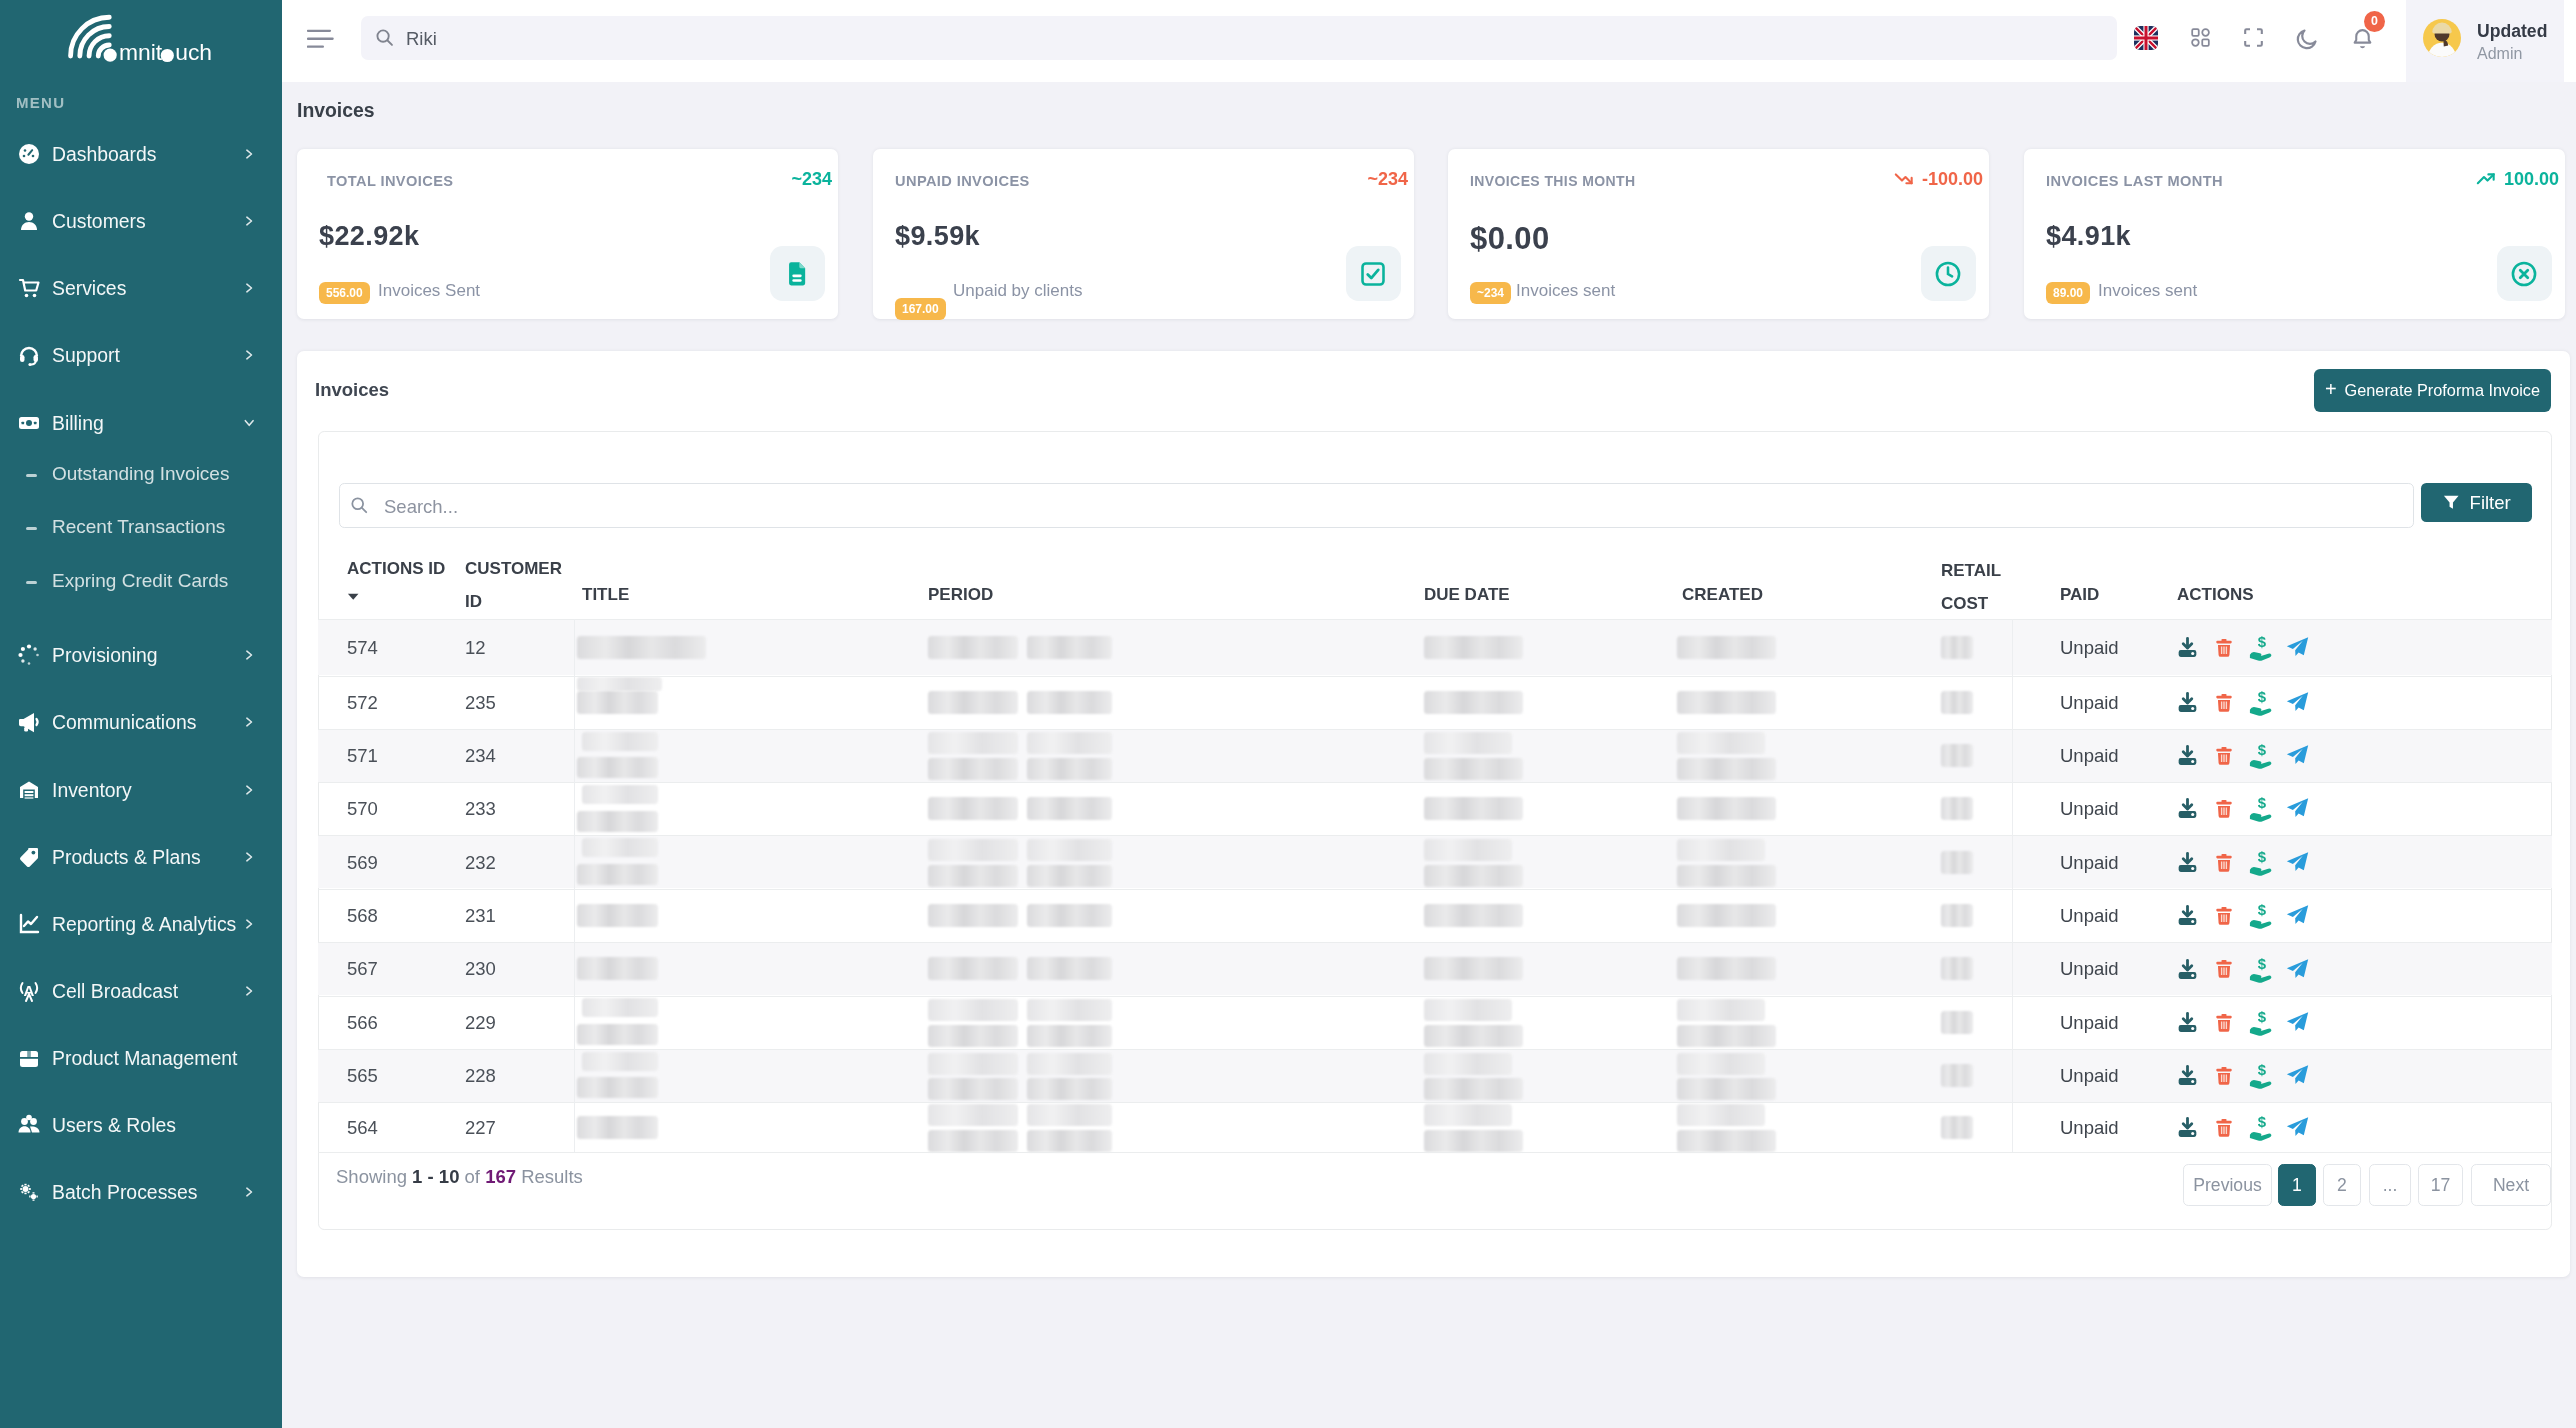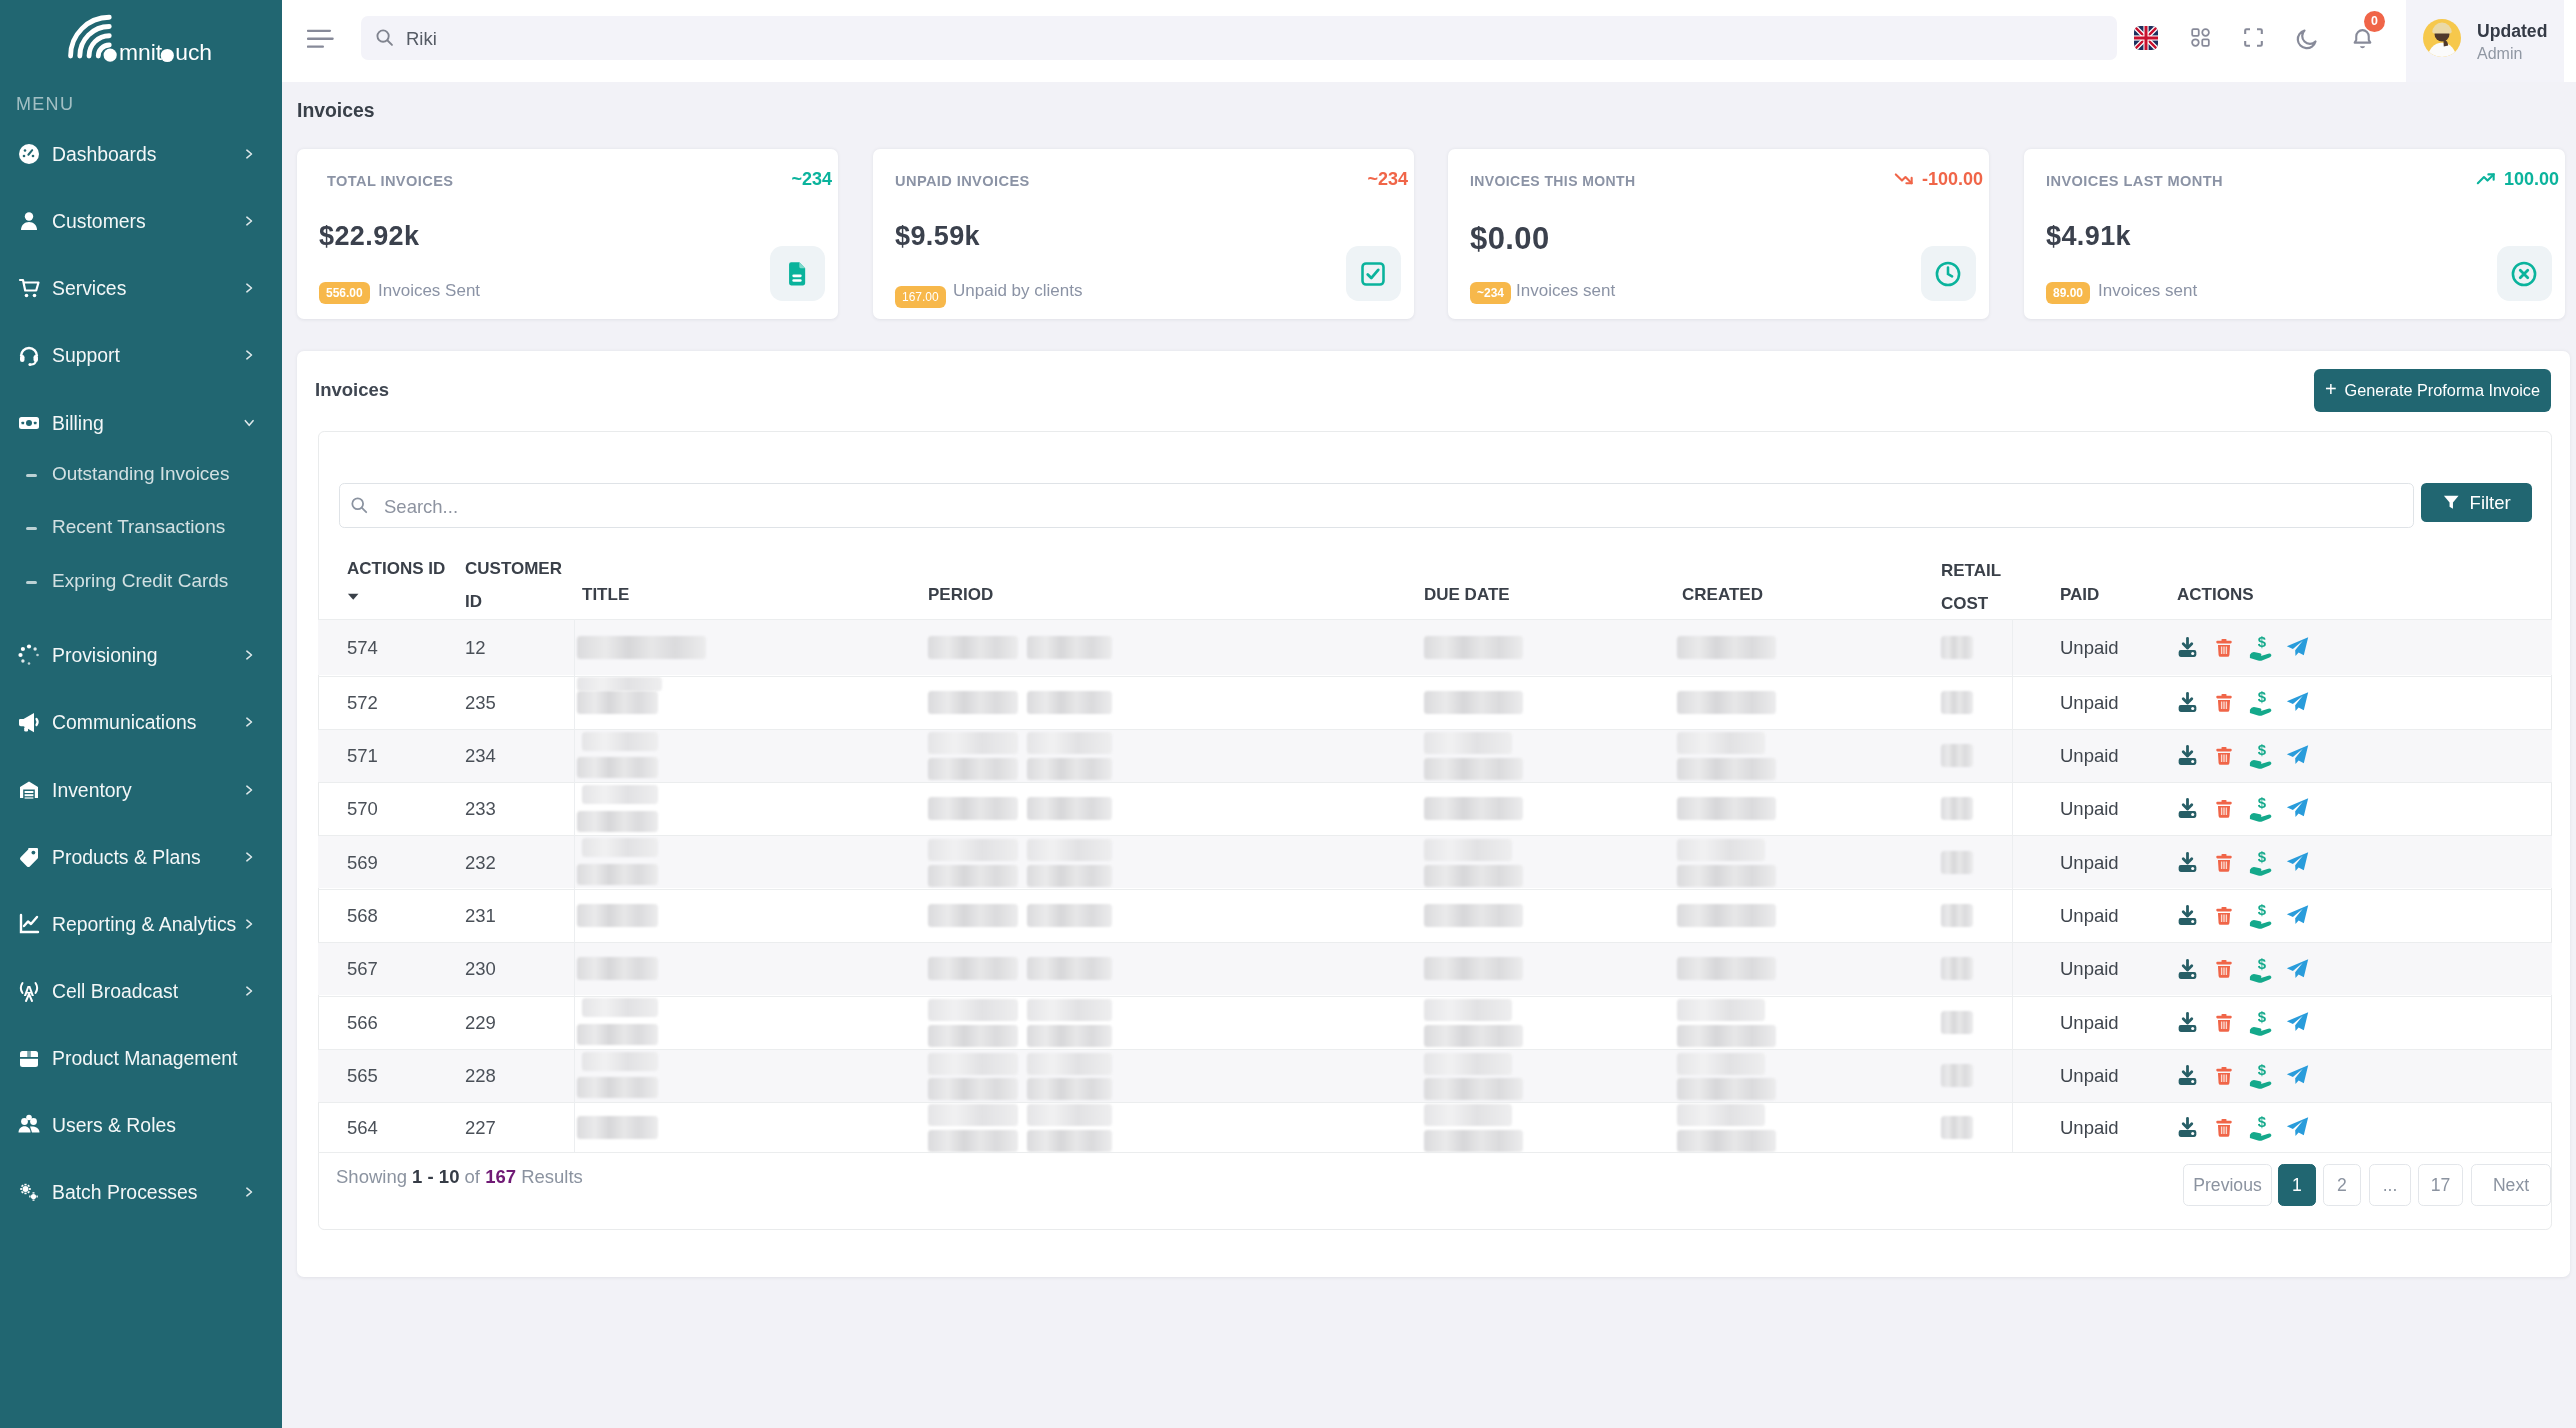--- a/index.html
+++ b/index.html
@@ -24,21 +24,21 @@
 <path d="M 4 50 A 44 44 0 0 1 48 6"></path>
 <path d="M 14.5 50 A 33.5 33.5 0 0 1 48 16.5"></path>
 <path d="M 25 50 A 23 23 0 0 1 48 27"></path>
 <path d="M 35.5 50 A 12.5 12.5 0 0 1 48 37.5"></path>
 </g>
 <circle cx="49" cy="49" r="7.5" fill="#fff"></circle>
 <text x="59" y="55" font-family="Liberation Sans" font-size="26" fill="#fff" font-weight="500">mnit</text>
 <circle cx="114" cy="49.5" r="7.5" fill="#fff"></circle>
 <text x="123" y="55" font-family="Liberation Sans" font-size="26" fill="#fff" font-weight="500">uch</text>
 </svg>
-<div class="abs" style="left:16px;top:94px;font-size:18px;font-weight:normal;letter-spacing:1.3px;color:rgba(255,255,255,0.58);">MENU</div>
+<div class="abs" style="left:16px;top:94px;font-size:15px;font-weight:bold;letter-spacing:1.3px;color:rgba(255,255,255,0.58);">MENU</div>
 <div class="mitem" style="top:132px;text-align:right;">
     <svg class="micon" viewBox="0 0 24 24">
       <circle cx="12" cy="12" r="10" fill="#fff"></circle>
       <rect x="11" y="6" width="2" height="8" rx="1" fill="#216671" transform="rotate(40 12 12)"></rect>
       <circle cx="7" cy="14" r="1.3" fill="#216671"></circle>
       <circle cx="8" cy="8.5" r="1.3" fill="#216671"></circle>
       <circle cx="16" cy="14" r="1.3" fill="#216671"></circle>
     </svg>
     <span class="mtext">Dashboards</span>
     <svg class="chev" viewBox="0 0 16 16">
@@ -301,21 +301,21 @@
 <svg class="abs" style="left:783px;top:260px;" width="28" height="28" viewBox="0 0 24 24">
     <path d="M7 2 h7 l5 5 v13 a1.8 1.8 0 0 1-1.8 1.8 H7 A1.8 1.8 0 0 1 5.2 20 V3.8 A1.8 1.8 0 0 1 7 2 z" fill="#0ab39c"></path>
     <path d="M14 2 l5 5 h-4 a1 1 0 0 1-1-1 z" fill="#7fd9cc"></path>
     <rect x="8" y="12.5" width="8" height="2.2" rx="1.1" fill="#fff"></rect>
     <rect x="8" y="16.5" width="8" height="2.2" rx="1.1" fill="#fff"></rect>
   </svg>
 <div class="abs" style="left:873px;top:149px;width:541px;height:170px;background:#fff;border-radius:7px;box-shadow:0 0.9px 3.5px rgba(21,34,50,0.08);"></div>
 <div class="abs" style="left:895px;top:173px;font-size:14.6px;font-weight:600;letter-spacing:0.4px;color:#8b93a5;">UNPAID INVOICES</div>
 <div class="abs" style="left:1173px;top:169px;width:235px;font-size:18px;text-align:right;"><span style="color:#f06548;font-weight:600;">~234</span></div>
 <div class="abs" style="left:895px;top:221px;font-size:27px;font-weight:bold;color:#3b414d;letter-spacing:0.4px;">$9.59k</div>
-<div class="abs" style="left:895px;top:286px;height:22px;border-radius:6.2px;background:#f7b84b;color:#fff;font-size:12px;font-weight:normal;display:flex;align-items:center;padding:0 7px;">167.00</div>
+<div class="abs" style="left:895px;top:298px;height:22px;border-radius:6.2px;background:#f7b84b;color:#fff;font-size:12px;font-weight:bold;display:flex;align-items:center;padding:0 7px;">167.00</div>
 <div class="abs" style="left:953px;top:281px;font-size:17px;color:#8b93a5;">Unpaid by clients</div>
 <div class="abs" style="left:1346px;top:246px;width:55px;height:55px;border-radius:12.4px;background:#eef3f6;"></div>
 <svg class="abs" style="left:1359px;top:260px;" width="28" height="28" viewBox="0 0 24 24">
     <rect x="3" y="3" width="18" height="18" rx="3" fill="none" stroke="#0ab39c" stroke-width="2.2"></rect>
     <path d="M7.5 12.5 l3 3 6-7" fill="none" stroke="#0ab39c" stroke-width="2.4" stroke-linecap="round" stroke-linejoin="round"></path>
   </svg>
 <div class="abs" style="left:1448px;top:149px;width:541px;height:170px;background:#fff;border-radius:7px;box-shadow:0 0.9px 3.5px rgba(21,34,50,0.08);"></div>
 <div class="abs" style="left:1470px;top:173px;font-size:14px;font-weight:600;letter-spacing:0.4px;color:#8b93a5;">INVOICES THIS MONTH</div>
 <div class="abs" style="left:1748px;top:169px;width:235px;font-size:18px;text-align:right;"><svg width="23" height="17.6" viewBox="0 0 26 20" style="vertical-align:-2.6px;">
       <path d="M2 5 l7 7 4-4 7 7" fill="none" stroke="#f06548" stroke-width="2.4" stroke-linecap="round" stroke-linejoin="round"></path>

